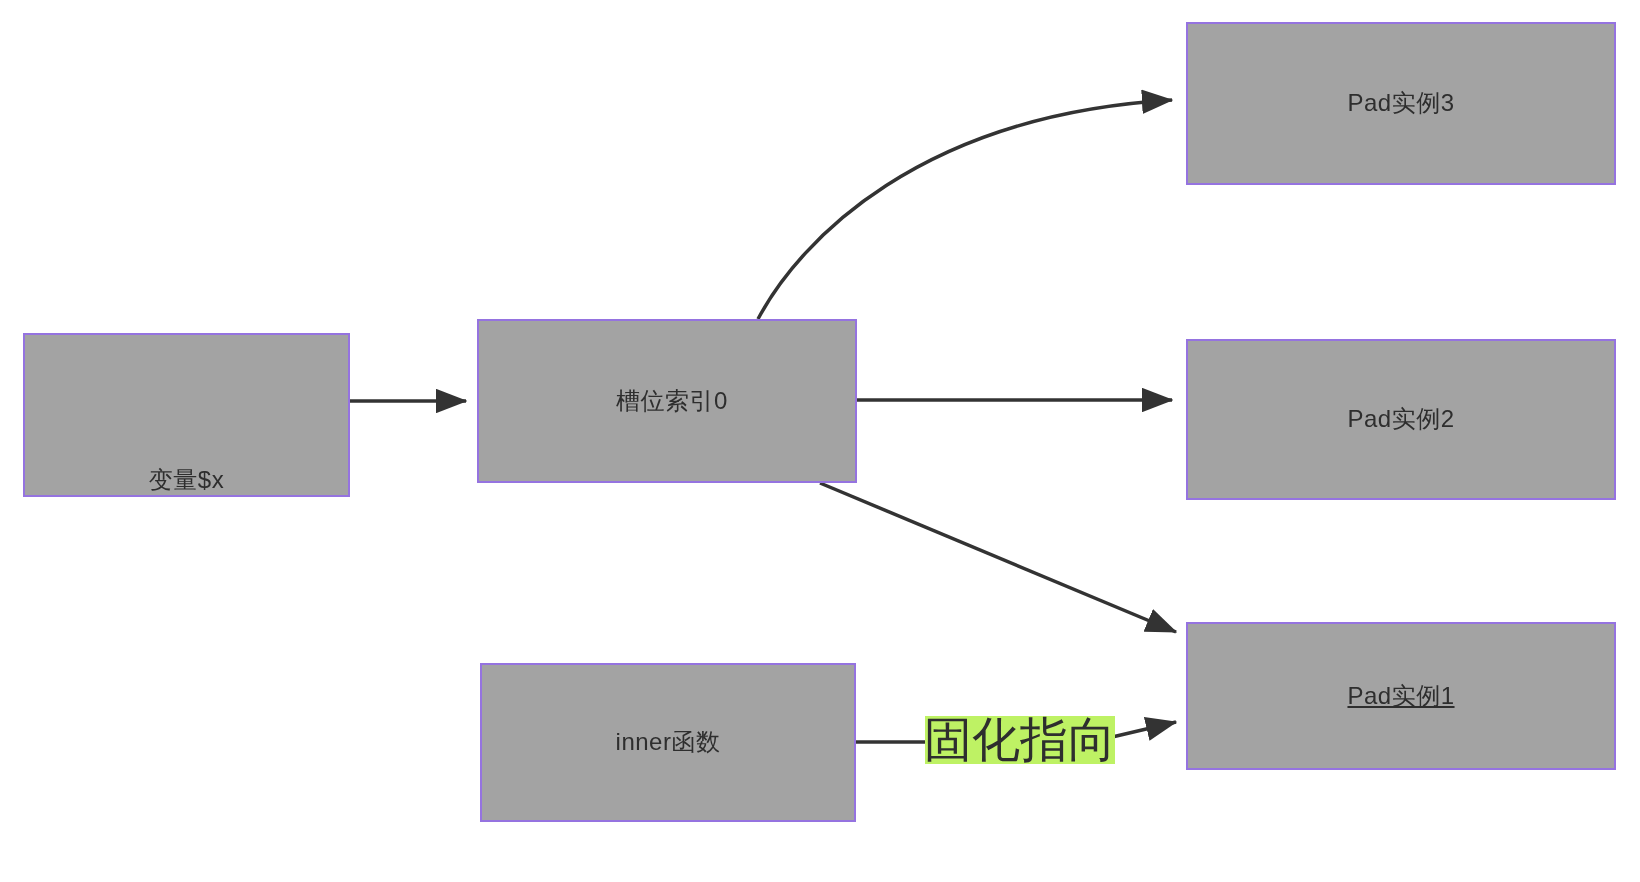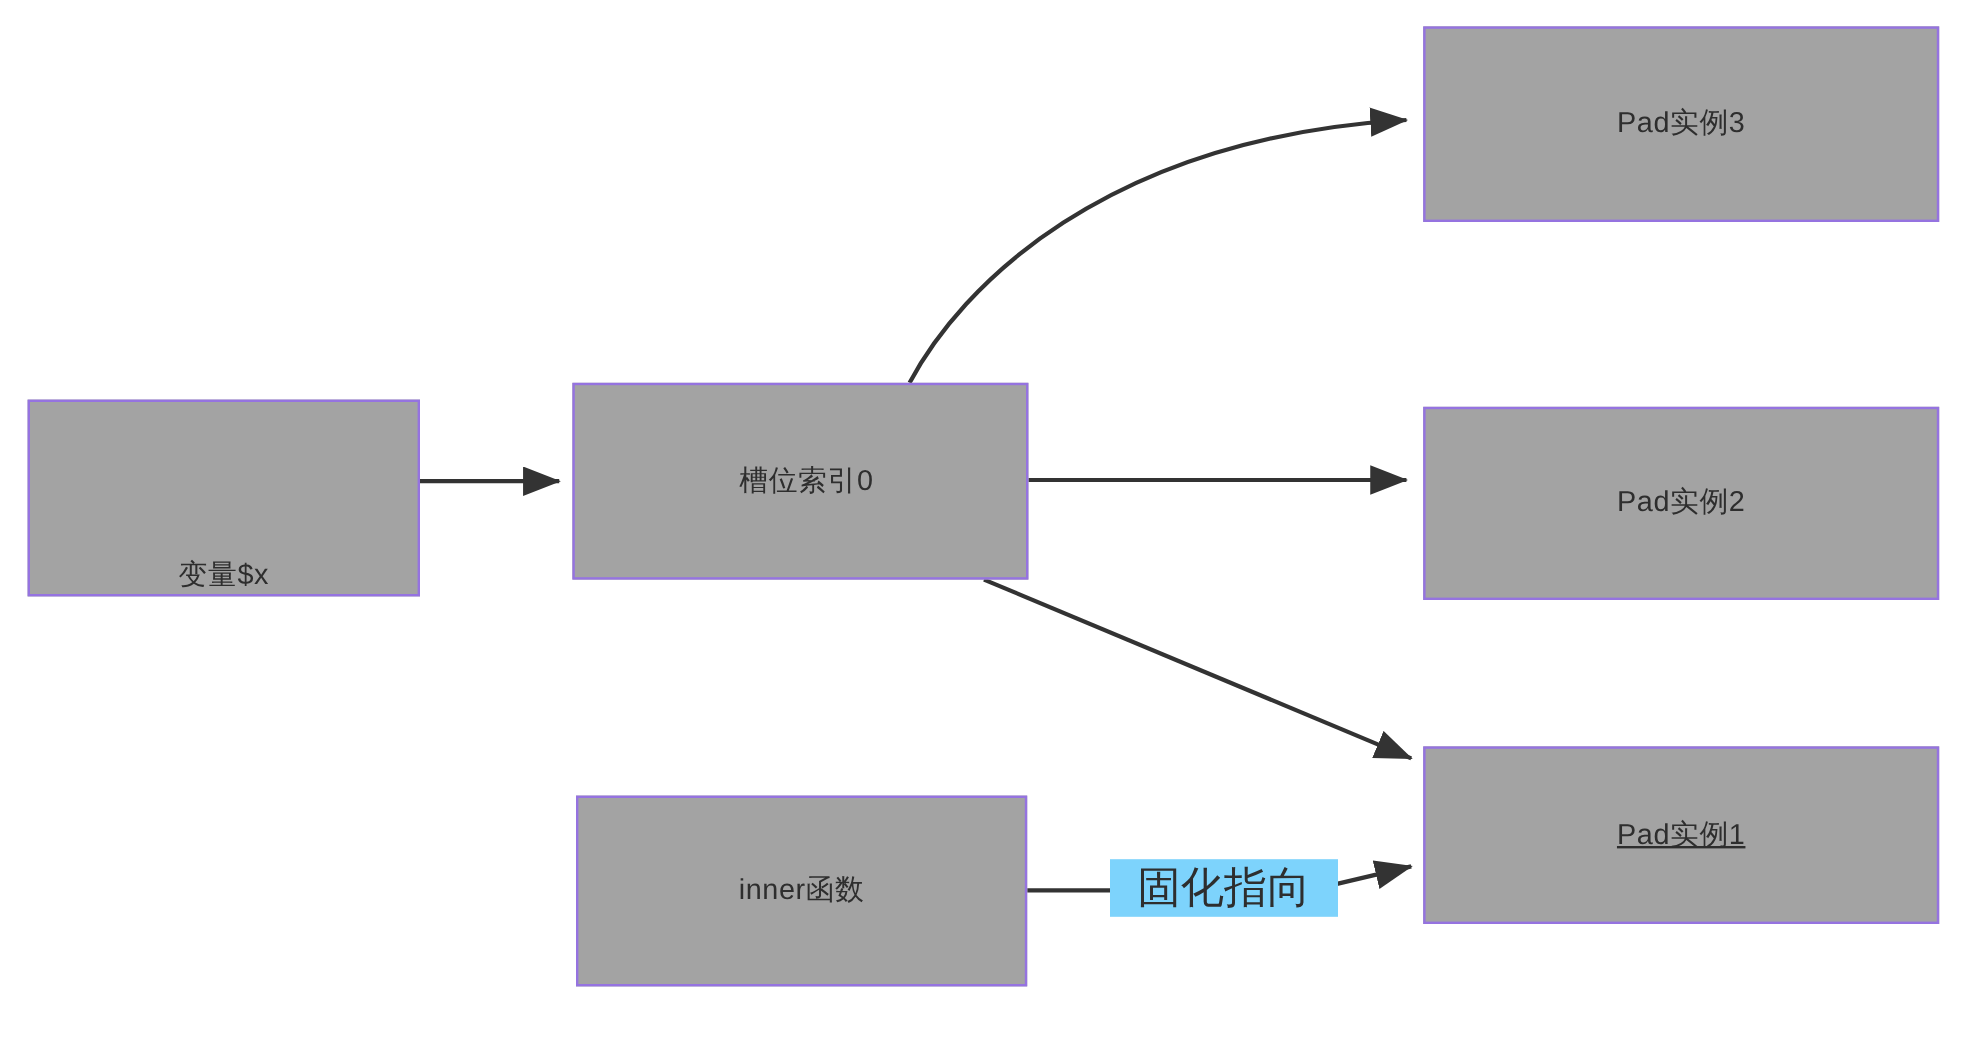--- a/index.html
+++ b/index.html
@@ -37,23 +37,23 @@
     justify-content: center;
     color: #2e2e2e;
     font-size: 24px;
     font-weight: 400;
     letter-spacing: 0.5px;
     line-height: 1.2;
     white-space: nowrap;
   }
   .edge-label {
     position: absolute;
-    background: #7dd3fc;
+    background: #bef264;
     color: #2e2e2e;
-    font-size: 36px;
+    font-size: 48px;
     line-height: 1.18;
     padding: 1px 1px;
     white-space: nowrap;
     box-sizing: border-box;
   }
 </style>
 </head>
 <body>
 
 <div id="canvas">

